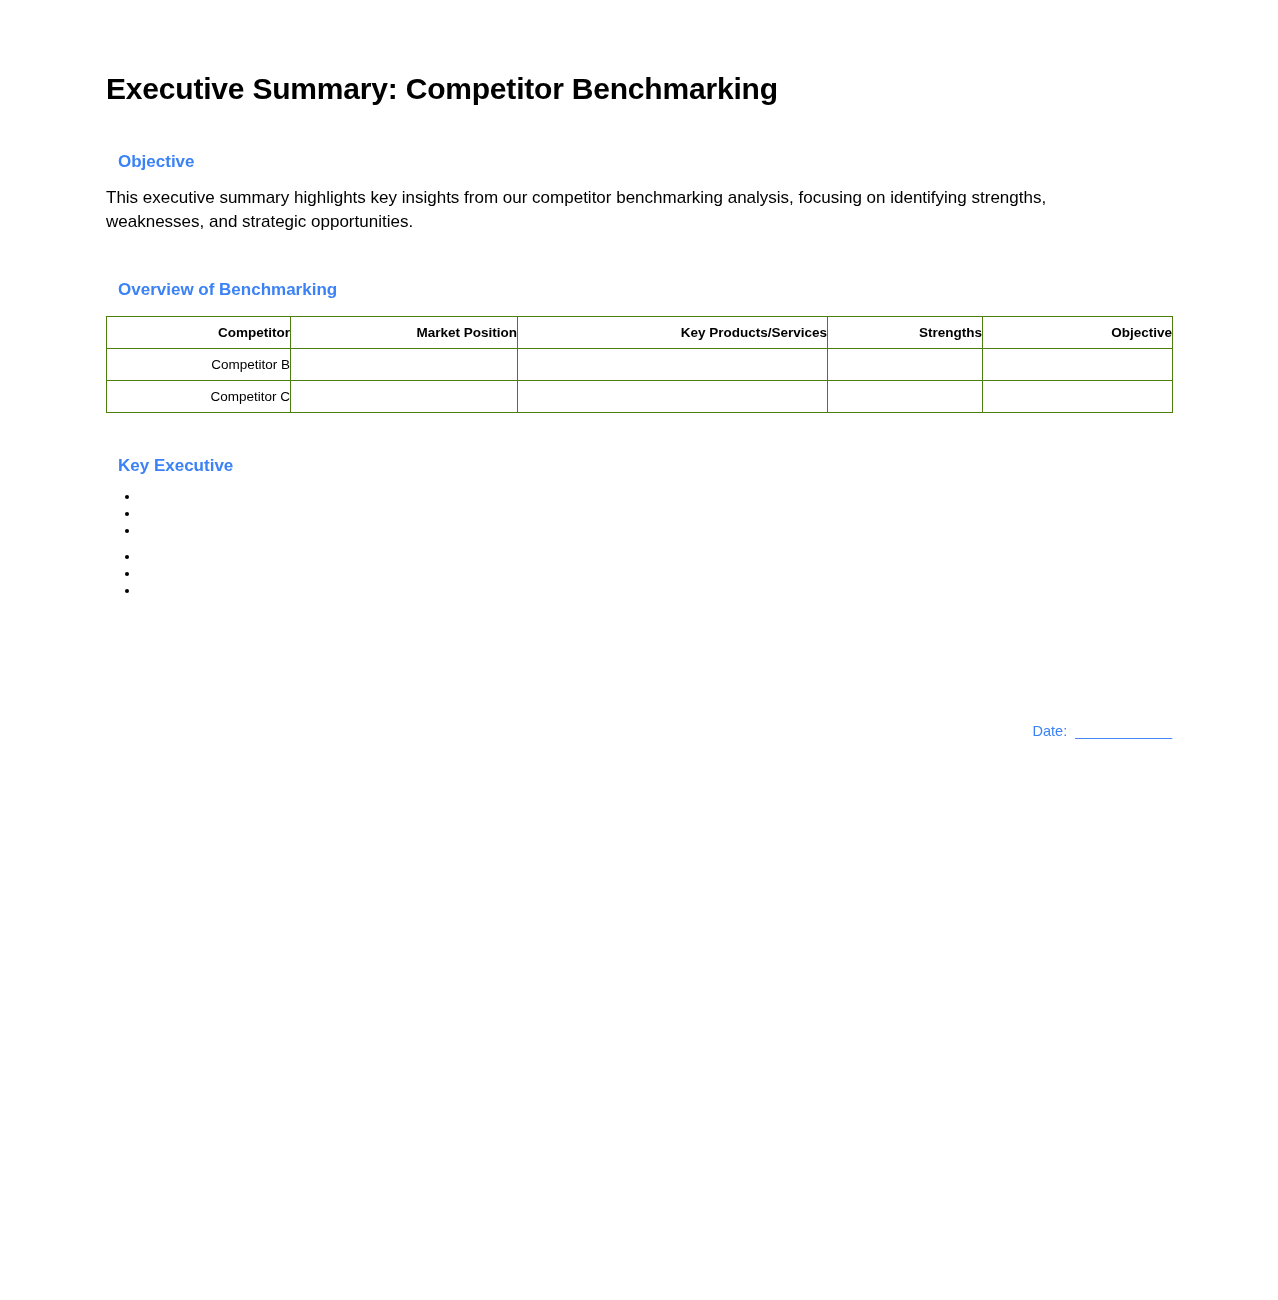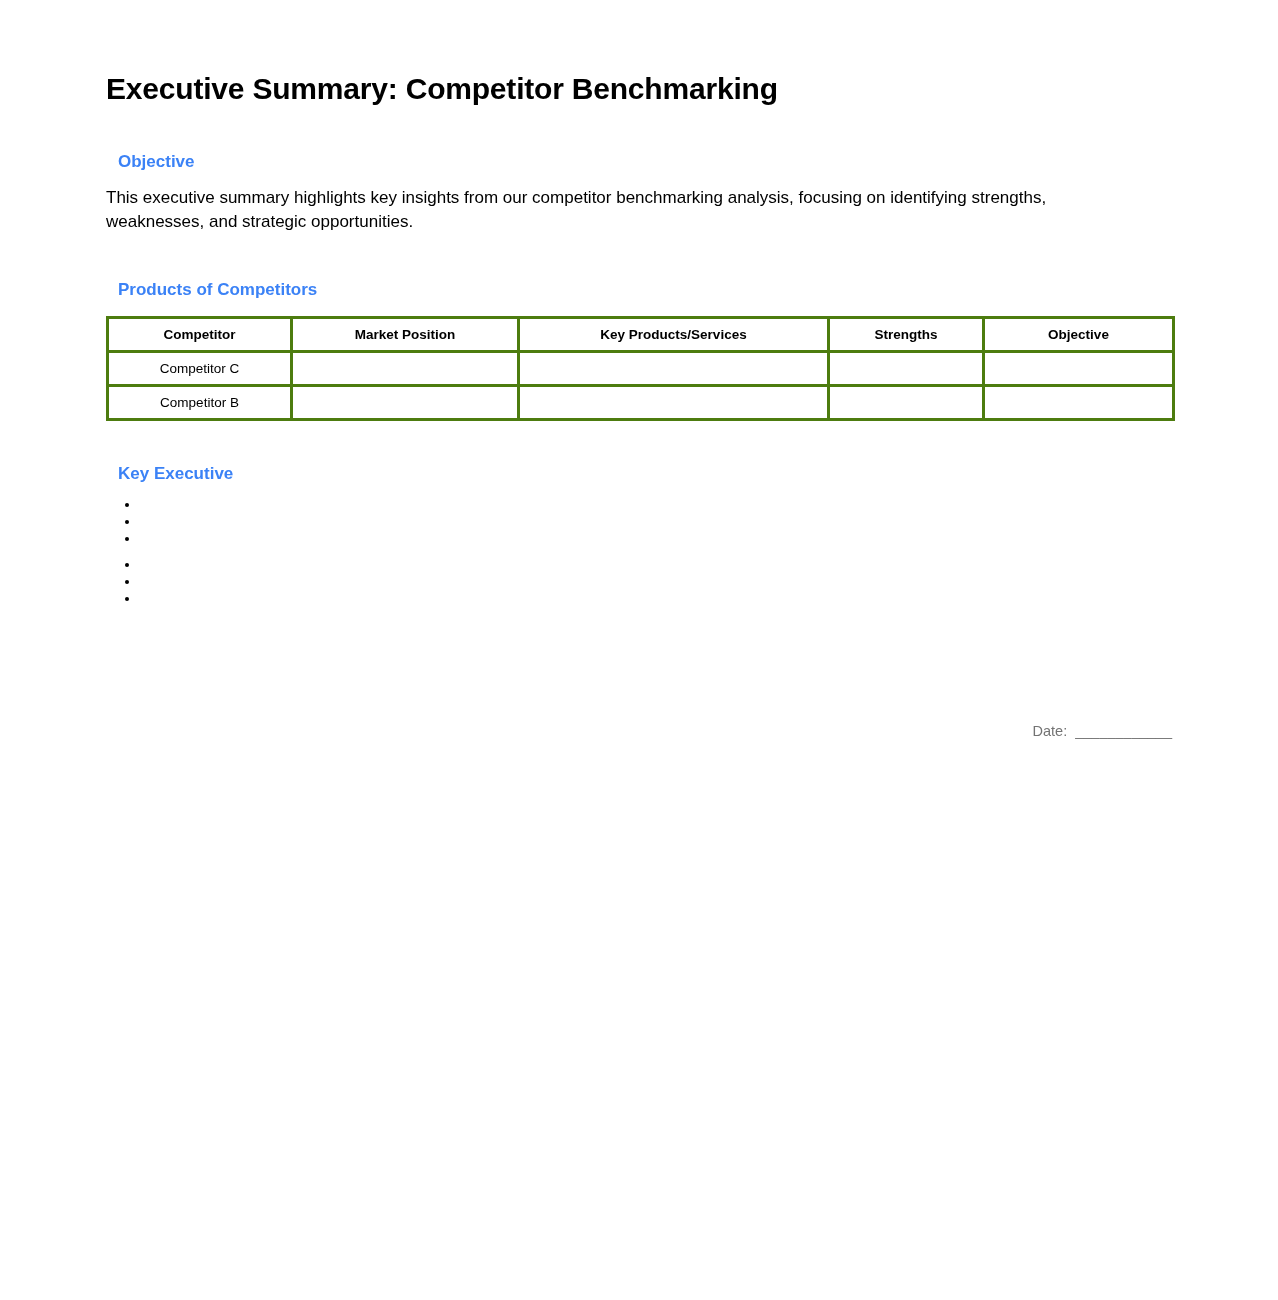--- a/index.html
+++ b/index.html
@@ -59,23 +59,23 @@
 
   table.competitors {
     margin-top: 15px;
     border-collapse: collapse;
     width: 1066px;
     table-layout: fixed;
     font-size: 13.5px;
   }
   table.competitors th,
   table.competitors td {
-    border: 3px solid #4d7c0f;
+    border: 1px solid #4d7c0f;
     padding: 8px 0;
-    text-align: center;
+    text-align: right;
     vertical-align: top;
     height: 19px;
     box-sizing: border-box;
     color: #000;
   }
   table.competitors th {
     font-weight: bold;
     font-size: 13.5px;
     height: 30px;
   }
@@ -98,67 +98,67 @@
     color: #000;
   }
 
   .date-row {
     position: absolute;
     left: 106px;
     top: 707px;
     width: 1066px;
     text-align: right;
     font-size: 14.5px;
-    color: #737373;
+    color: #3b82f6;
     white-space: pre;
   }
   .date-underline { letter-spacing: 0px; }
 </style>
 </head>
 <body>
 
 <div class="page">
 
   <div class="content">
 
     <h1 class="doc-title">Executive Summary: Competitor Benchmarking</h1>
 
     <h2 class="section-heading h-objective">Objective</h2>
 
     <p class="body-text">This executive summary highlights key insights from our competitor benchmarking analysis, focusing on identifying strengths, weaknesses, and strategic opportunities.</p>
 
-    <h2 class="section-heading h-overview">Products of Competitors</h2>
+    <h2 class="section-heading h-overview">Overview of Benchmarking</h2>
 
     <table class="competitors">
       <colgroup>
         <col class="c1">
           <col class="c2">
           <col class="c3">
           <col class="c4">
           <col class="c5">
       </colgroup>
       <thead>
         <tr>
           <th>Competitor</th>
           <th>Market Position</th>
           <th>Key Products/Services</th>
           <th>Strengths</th>
           <th>Objective</th>
         </tr>
       </thead>
       <tbody>
         <tr>
-          <td>Competitor C</td>
+          <td>Competitor B</td>
           <td></td>
           <td></td>
           <td></td>
           <td></td>
         </tr>
         <tr>
-          <td>Competitor B</td>
+          <td>Competitor C</td>
           <td></td>
           <td></td>
           <td></td>
           <td></td>
         </tr>
       </tbody>
     </table>
 
     <h2 class="section-heading h-findings">Key Executive</h2>
 

